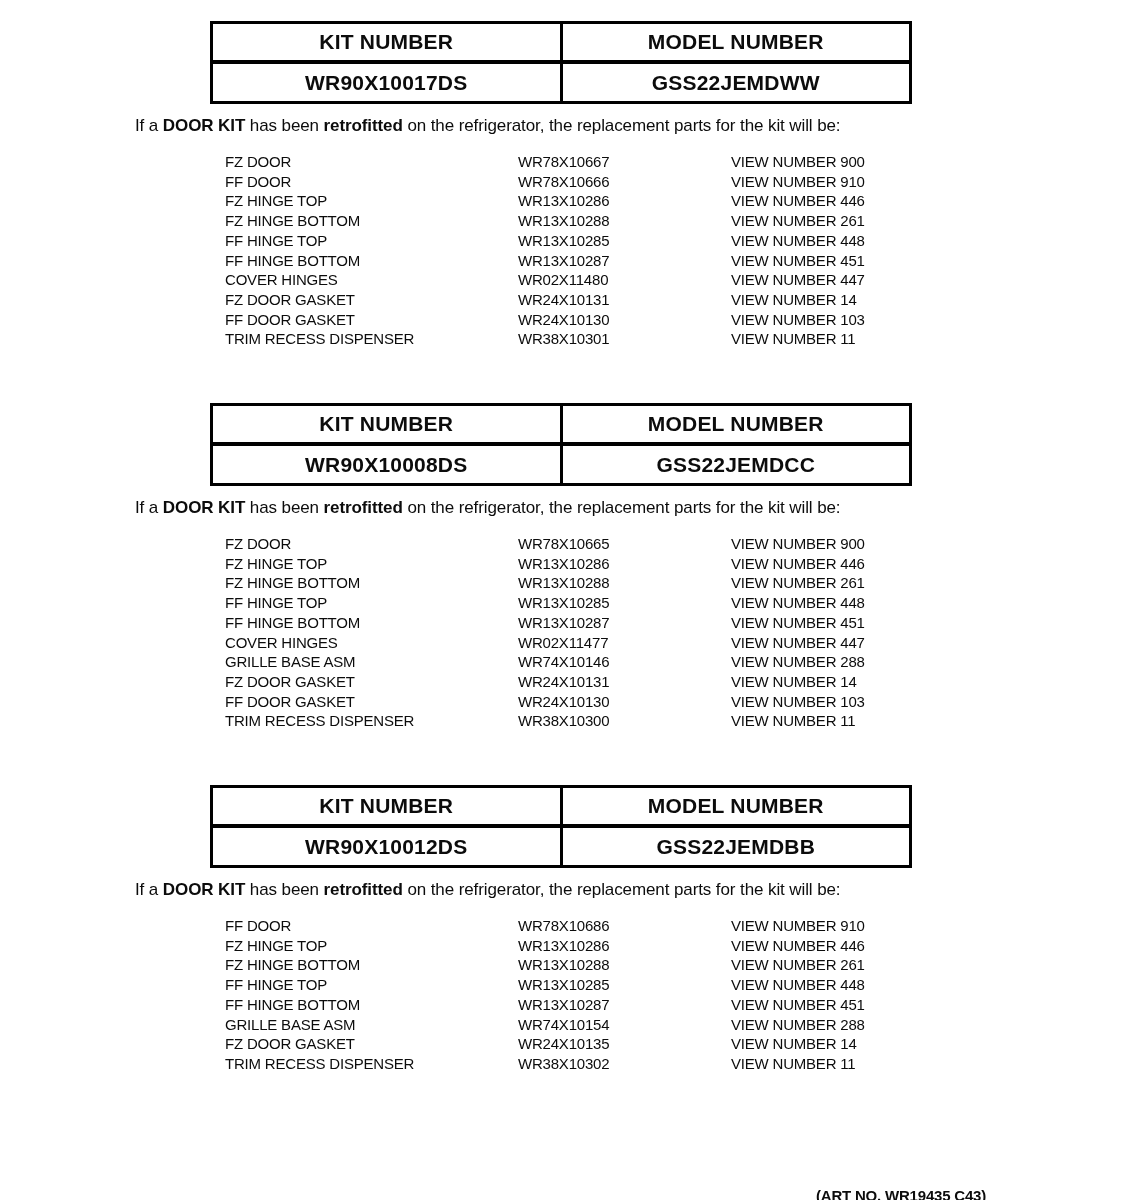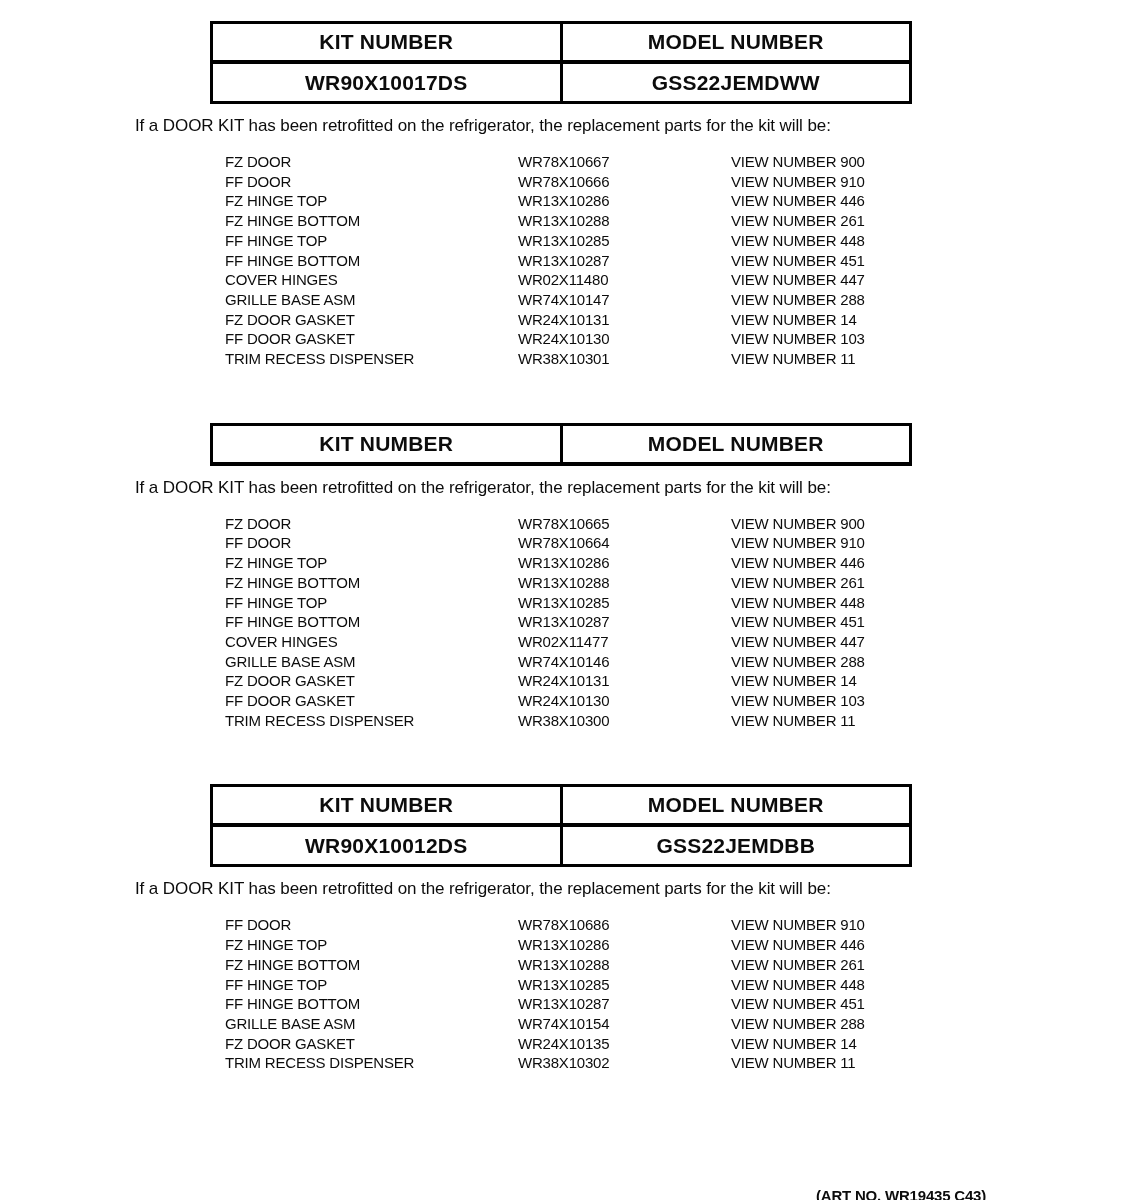--- a/index.html
+++ b/index.html
@@ -40,21 +40,21 @@
     font-weight: bold;
     height: 37px;
   }
 
   p.sentence {
     margin: 12px 0 0 135px;
     font-size: 17px;
     letter-spacing: -0.1px;
     line-height: 20px;
   }
-  p.sentence strong { font-weight: normal; }
+  p.sentence strong { font-weight: bold; }
 
   .parts {
     margin: 16px 16px 0 225px;
     font-size: 15px;
     line-height: 19.7px;
     letter-spacing: -0.2px;
   }
   .prow { white-space: nowrap; }
   .pname { display: inline-block; width: 293px; }
   .pnum  { display: inline-block; width: 213px; }
@@ -89,40 +89,42 @@
       </table>
     <p class="sentence"><span>If a </span><strong>DOOR KIT</strong><span> has been </span><strong>retrofitted</strong><span> on the refrigerator, the replacement parts for the kit will be:</span></p>
     <div class="parts">
       <div class="prow"><span class="pname">FZ DOOR</span><span class="pnum">WR78X10667</span><span class="pview">VIEW NUMBER 900</span></div>
       <div class="prow"><span class="pname">FF DOOR</span><span class="pnum">WR78X10666</span><span class="pview">VIEW NUMBER 910</span></div>
       <div class="prow"><span class="pname">FZ HINGE TOP</span><span class="pnum">WR13X10286</span><span class="pview">VIEW NUMBER 446</span></div>
       <div class="prow"><span class="pname">FZ HINGE BOTTOM</span><span class="pnum">WR13X10288</span><span class="pview">VIEW NUMBER 261</span></div>
       <div class="prow"><span class="pname">FF HINGE TOP</span><span class="pnum">WR13X10285</span><span class="pview">VIEW NUMBER 448</span></div>
       <div class="prow"><span class="pname">FF HINGE BOTTOM</span><span class="pnum">WR13X10287</span><span class="pview">VIEW NUMBER 451</span></div>
       <div class="prow"><span class="pname">COVER HINGES</span><span class="pnum">WR02X11480</span><span class="pview">VIEW NUMBER 447</span></div>
-      <div class="prow"><span class="pname">GRILLE BASE ASM</span><span class="pnum">WR74X10147</span><span class="pview">VIEW NUMBER 288</span></div>
       <div class="prow"><span class="pname">FZ DOOR GASKET</span><span class="pnum">WR24X10131</span><span class="pview">VIEW NUMBER 14</span></div>
       <div class="prow"><span class="pname">FF DOOR GASKET</span><span class="pnum">WR24X10130</span><span class="pview">VIEW NUMBER 103</span></div>
       <div class="prow"><span class="pname">TRIM RECESS DISPENSER</span><span class="pnum">WR38X10301</span><span class="pview">VIEW NUMBER 11</span></div>
     </div>
   </div>
 
   <div class="section">
     <table class="kit-table">
       <tbody>
           <tr>
         <th>KIT NUMBER</th>
         <th>MODEL NUMBER</th>
       </tr>
+      <tr>
+        <td>WR90X10008DS</td>
+        <td>GSS22JEMDCC</td>
+      </tr>
     </tbody>
       </table>
     <p class="sentence"><span>If a </span><strong>DOOR KIT</strong><span> has been </span><strong>retrofitted</strong><span> on the refrigerator, the replacement parts for the kit will be:</span></p>
     <div class="parts">
       <div class="prow"><span class="pname">FZ DOOR</span><span class="pnum">WR78X10665</span><span class="pview">VIEW NUMBER 900</span></div>
-      <div class="prow"><span class="pname">FF DOOR</span><span class="pnum">WR78X10664</span><span class="pview">VIEW NUMBER 910</span></div>
       <div class="prow"><span class="pname">FZ HINGE TOP</span><span class="pnum">WR13X10286</span><span class="pview">VIEW NUMBER 446</span></div>
       <div class="prow"><span class="pname">FZ HINGE BOTTOM</span><span class="pnum">WR13X10288</span><span class="pview">VIEW NUMBER 261</span></div>
       <div class="prow"><span class="pname">FF HINGE TOP</span><span class="pnum">WR13X10285</span><span class="pview">VIEW NUMBER 448</span></div>
       <div class="prow"><span class="pname">FF HINGE BOTTOM</span><span class="pnum">WR13X10287</span><span class="pview">VIEW NUMBER 451</span></div>
       <div class="prow"><span class="pname">COVER HINGES</span><span class="pnum">WR02X11477</span><span class="pview">VIEW NUMBER 447</span></div>
       <div class="prow"><span class="pname">GRILLE BASE ASM</span><span class="pnum">WR74X10146</span><span class="pview">VIEW NUMBER 288</span></div>
       <div class="prow"><span class="pname">FZ DOOR GASKET</span><span class="pnum">WR24X10131</span><span class="pview">VIEW NUMBER 14</span></div>
       <div class="prow"><span class="pname">FF DOOR GASKET</span><span class="pnum">WR24X10130</span><span class="pview">VIEW NUMBER 103</span></div>
       <div class="prow"><span class="pname">TRIM RECESS DISPENSER</span><span class="pnum">WR38X10300</span><span class="pview">VIEW NUMBER 11</span></div>
     </div>

